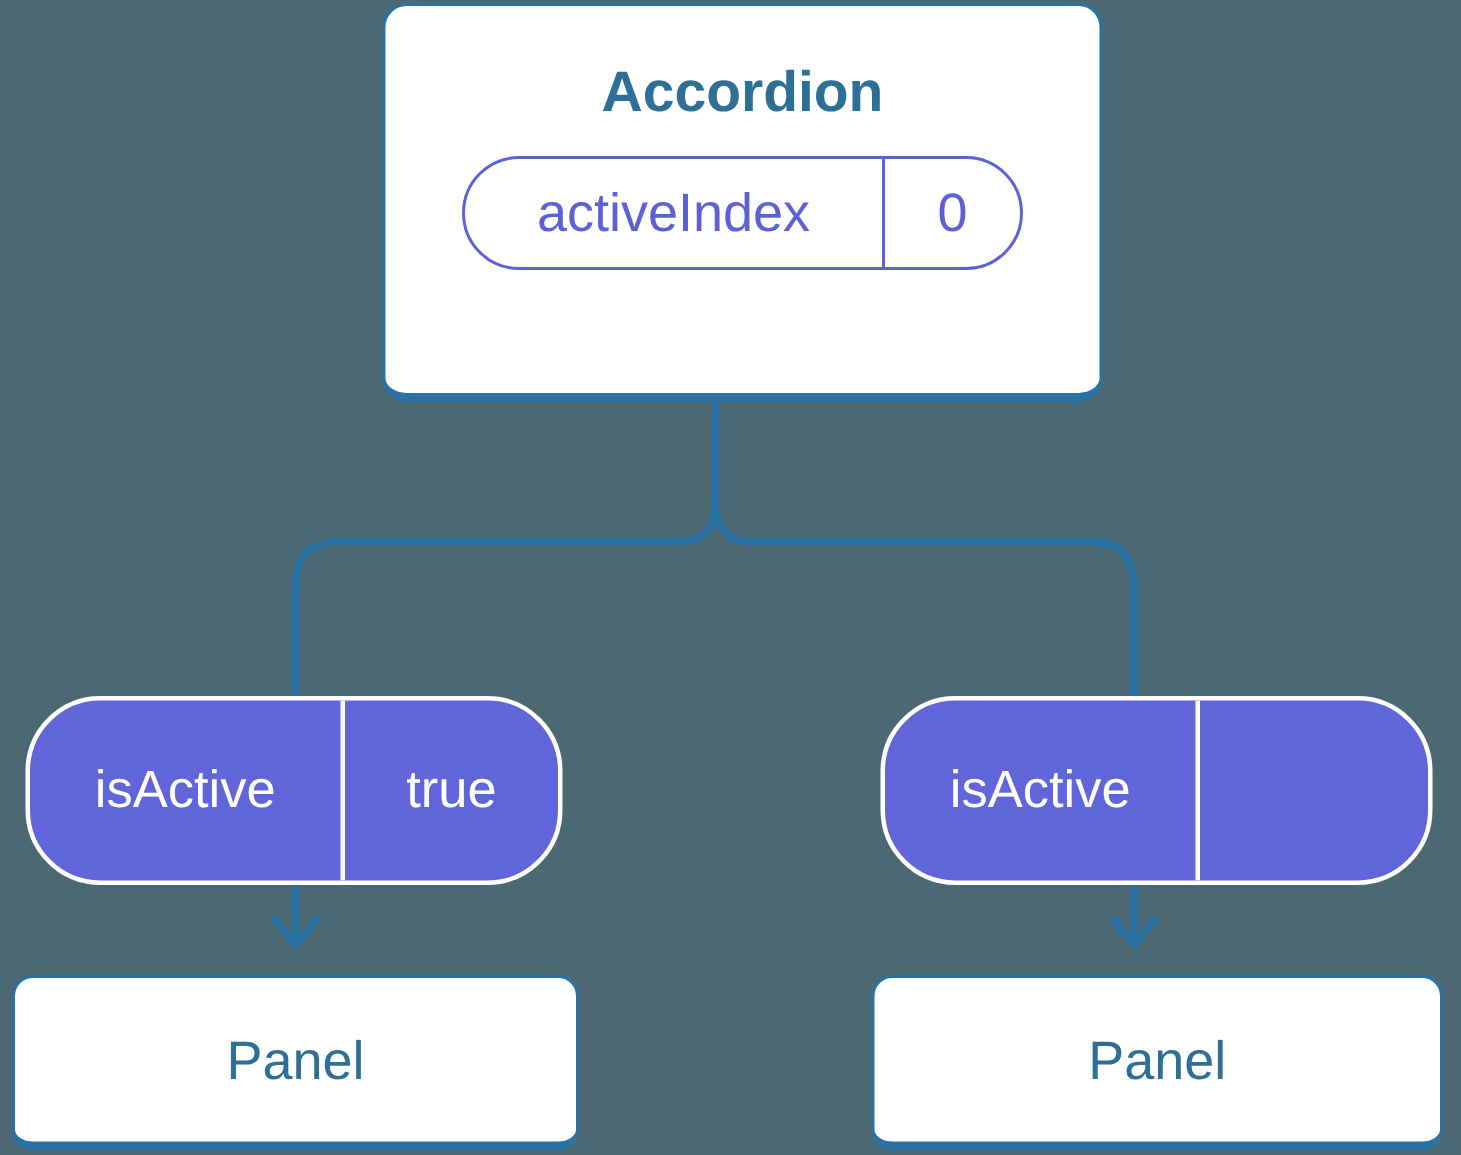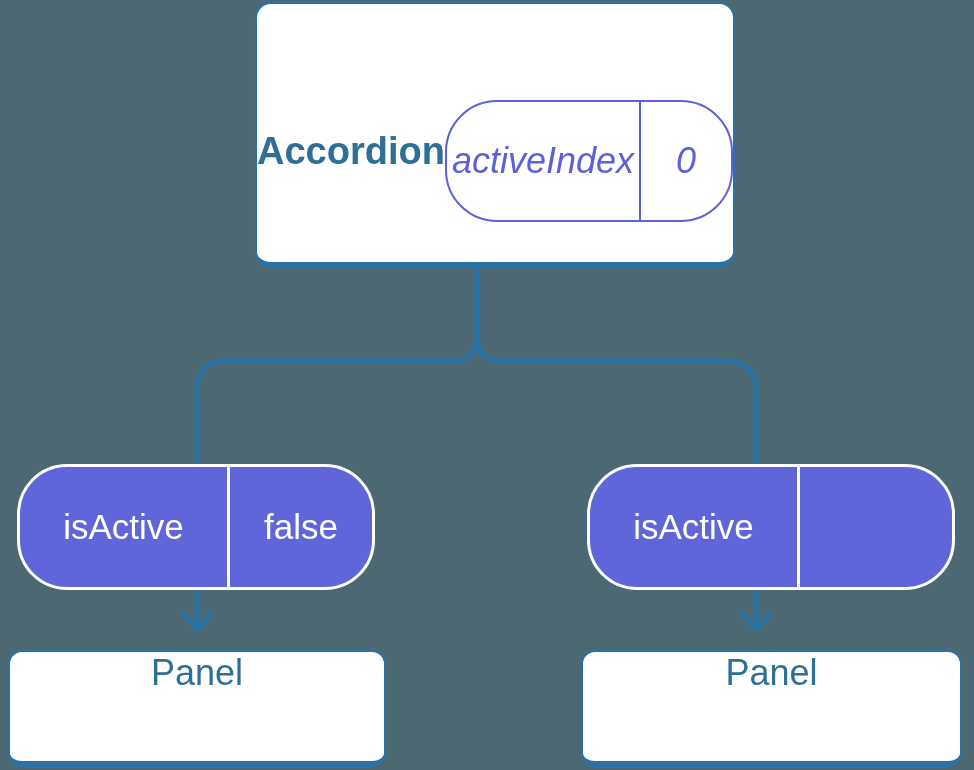--- a/index.html
+++ b/index.html
@@ -41,38 +41,38 @@
     background: var(--white);
     border: 2px solid var(--line);
     border-bottom-width: 6px;
   }
 
   .accordion-card {
     left: 255px; top: 2px;
     width: 480px; height: 266px;
     border-radius: 16px;
     display: flex;
+    flex-direction: column;
     align-items: center;
     padding-top: 36px;
   }
   .accordion-title {
     font-size: 38px;
     font-weight: 600;
     color: var(--card-text);
     line-height: 44px;
   }
   .state-pill {
     margin-top: 20px;
-    width: 374px; height: 122px;
+    width: 374px; height: 76px;
     border: 2px solid var(--purple-outline);
     border-radius: 52px;
     display: flex;
     overflow: hidden;
     background: var(--white);
-    font-style: italic;
   }
   .state-pill .pill-name {
     flex: 1;
     display: flex; align-items: center; justify-content: center;
     border-right: 2px solid var(--purple-outline);
     color: var(--purple-outline);
     font-size: 36px;
   }
   .state-pill .pill-value {
     width: 90px;
@@ -103,21 +103,21 @@
   .prop-pill .pill-value {
     flex: 1;
     display: flex; align-items: center; justify-content: center;
     font-size: 35px;
   }
 
   .panel-card {
     top: 650px;
     height: 117px;
     border-radius: 14px;
-    display: flex; justify-content: center;
+    display: flex; align-items: center; justify-content: center;
   }
   .panel-card.left  { left: 8px;   width: 378px; }
   .panel-card.right { left: 581px; width: 381px; }
   .panel-label {
     font-size: 36px;
     font-weight: 500;
     color: var(--card-text);
   }
 </style>
 </head>
@@ -135,21 +135,21 @@
   <div class="card accordion-card">
     <div class="accordion-title">Accordion</div>
     <div class="state-pill">
       <div class="pill-name">activeIndex</div>
       <div class="pill-value">0</div>
     </div>
   </div>
 
   <div class="prop-pill left">
     <div class="pill-name">isActive</div>
-    <div class="pill-value">false</div>
+    <div class="pill-value">true</div>
   </div>
 
   <div class="prop-pill right">
     <div class="pill-name">isActive</div>
   </div>
 
   <div class="card panel-card left">
     <div class="panel-label">Panel</div>
   </div>
 

